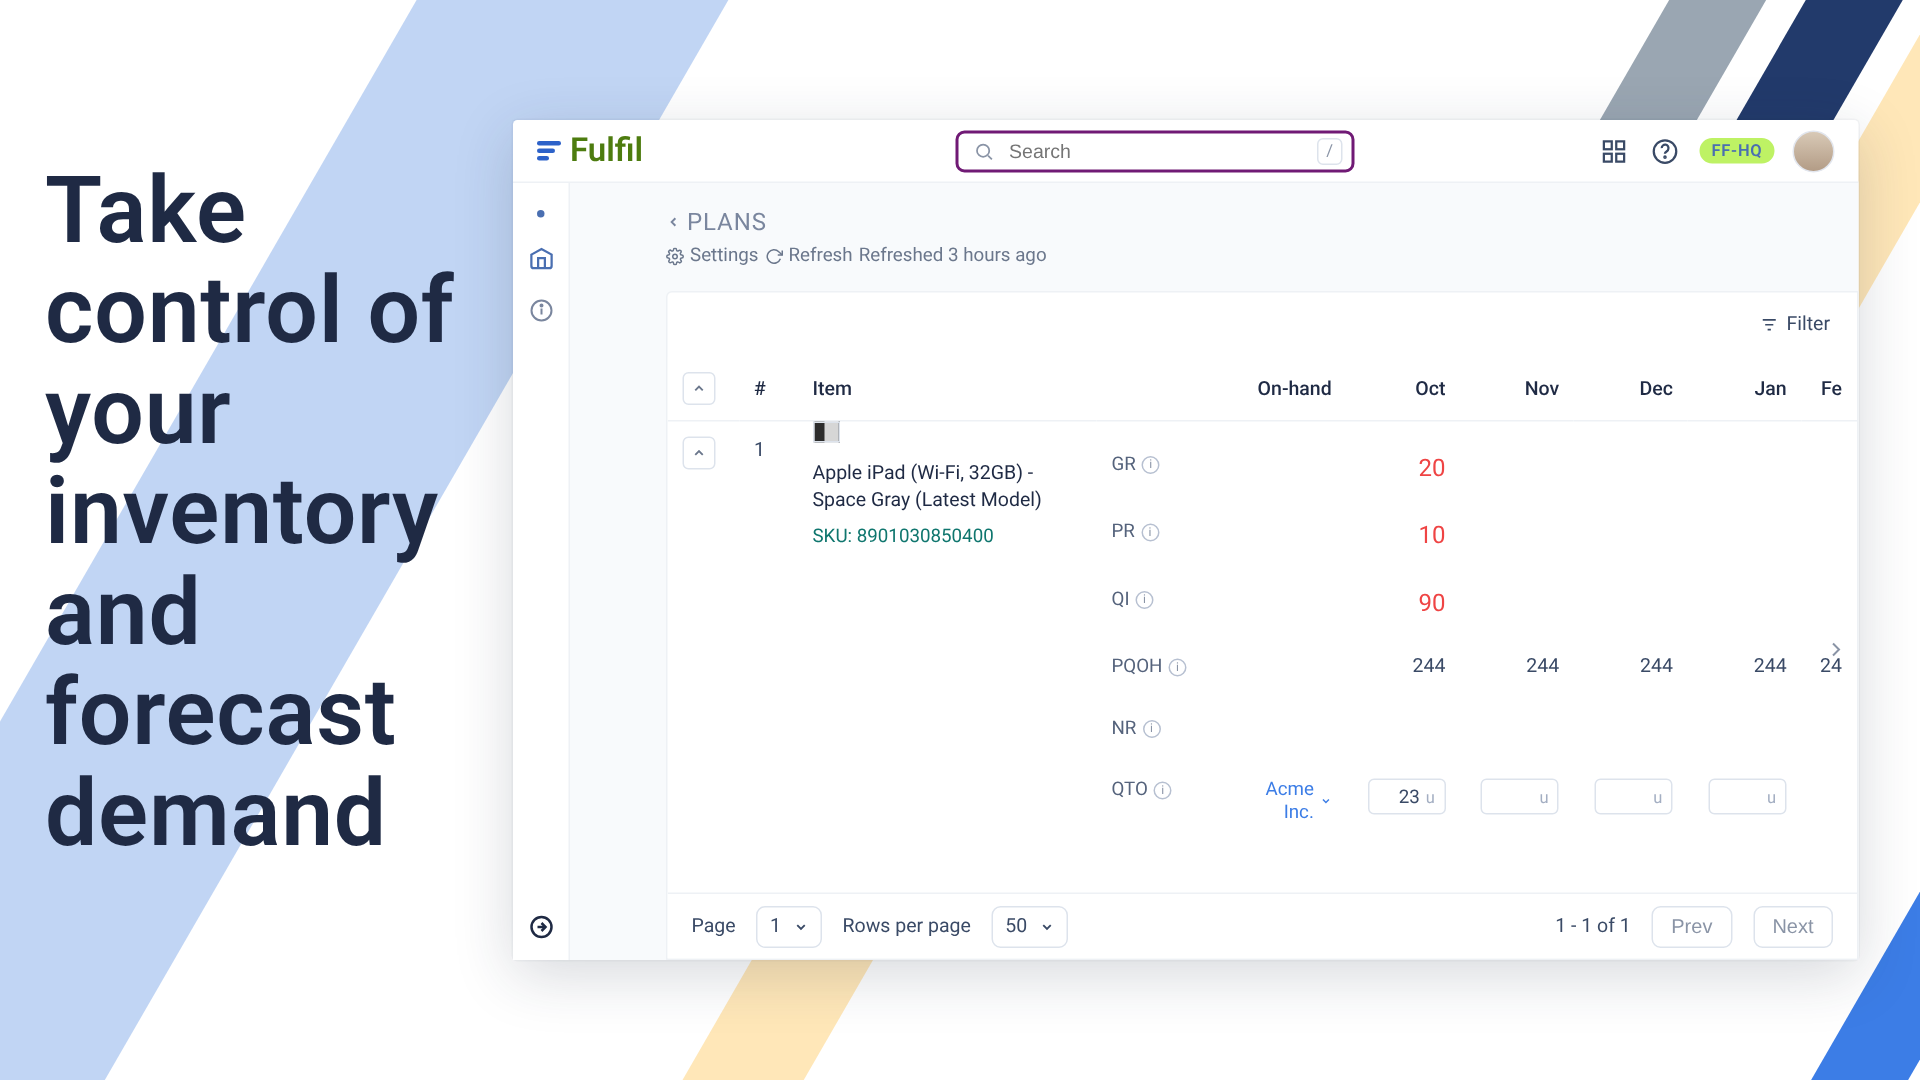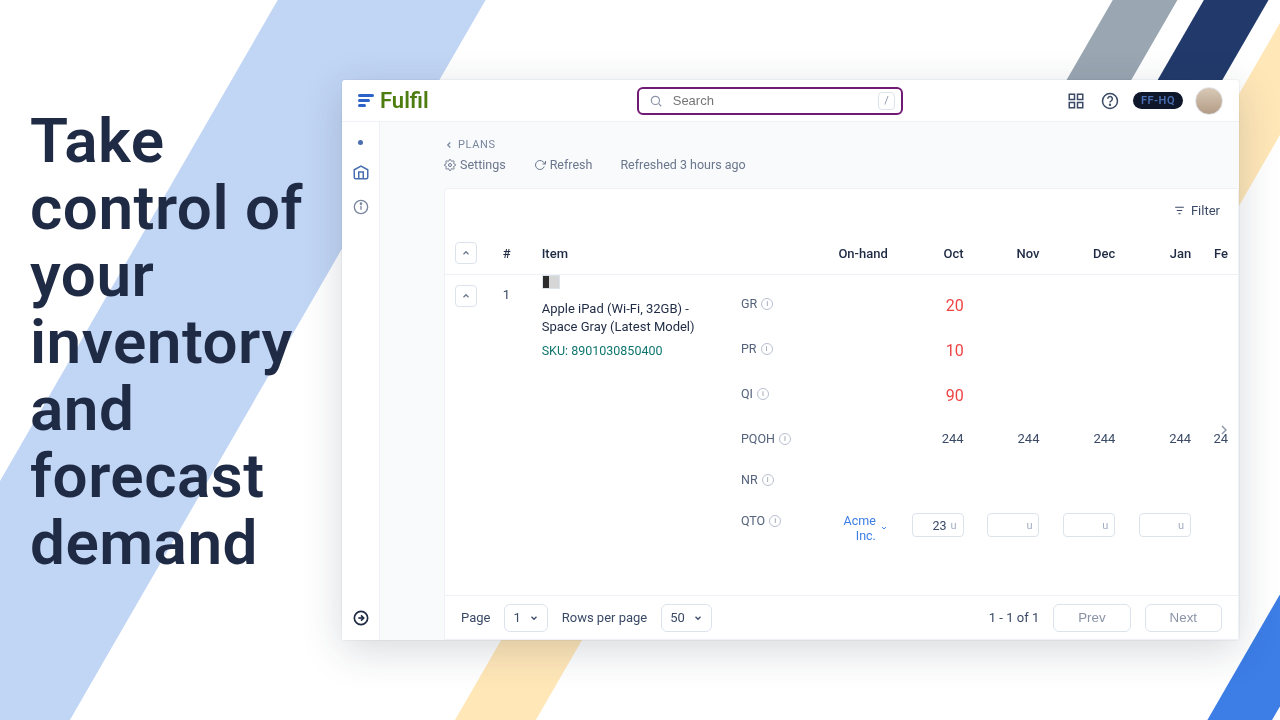--- a/index.html
+++ b/index.html
@@ -27,37 +27,37 @@
   .logo .mark i { display:block; height:3px; background:#2d62c9; border-radius:2px;}
   .logo .mark i:nth-child(1){width:16px;}
   .logo .mark i:nth-child(2){width:12px;}
   .logo .mark i:nth-child(3){width:8px;}
   .search-wrap { flex:0 0 auto; margin-left:196px; width:266px; height:28px; display:flex; align-items:center; gap:8px; padding:0 6px 0 10px; border:2px solid #701a75; border-radius:6px; color:#8a94a6; font-size:13px; background:#fff;}
   .search-wrap .slash { margin-left:auto; border:1px solid #dde3ec; border-radius:4px; padding:0 5px; font-size:11px; line-height:16px; color:#8a94a6;}
   .search-wrap input { border:none; outline:none; flex:1; font-size:13px; color:#1f2a44; background:transparent;}
 
   .top-right { margin-left:auto; display:flex; align-items:center; gap:12px; }
   .iconbtn { width:22px; height:22px; display:flex; align-items:center; justify-content:center; color:#3a4a66; cursor:pointer;}
-  .badge { font-size:11px; font-weight:600; color:#4a6fb1; background:#0f172a; padding:2px 8px; border-radius:10px; letter-spacing:.5px;}
+  .badge { font-size:11px; font-weight:600; color:#4a6fb1; background:#bef264; padding:2px 8px; border-radius:10px; letter-spacing:.5px;}
   .avatar { width:28px; height:28px; border-radius:50%; background:linear-gradient(180deg,#d8c9b6,#b39c86); border:1px solid #e2e6ee;}
 
   
   .body { flex:1; display:flex; min-height:0; background:#f8fafc;}
   .siderail { width:38px; background:#fff; border-right:1px solid #eef1f5; display:flex; flex-direction:column; align-items:center; padding-top:18px; gap:18px;}
   .rail-dot { width:5px; height:5px; border-radius:50%; background:#4a6fb1;}
   .rail-icon { color:#4a6fb1; cursor:pointer;}
   .rail-icon.muted { color:#7a869e; }
   .rail-bottom { margin-top:auto; margin-bottom:14px; color:#1f2a44; cursor:pointer;}
 
   .main { flex:1; display:flex; flex-direction:column; min-width:0; }
 
   .page-header { padding:16px 24px 10px 64px;}
-  .crumb { display:flex; align-items:center; gap:4px; font-size:11px; letter-spacing:.6px; color:#7a869e; cursor:pointer;}
+  .crumb { display:flex; align-items:center; gap:4px; font-size:16px; letter-spacing:.6px; color:#7a869e; cursor:pointer;}
   .page-title { font-size:18px; font-weight:600; color:#1f2a44; margin-top:4px;}
-  .subactions { display:flex; align-items:flex-start; gap:28px; margin-top:6px; font-size:12.5px; color:#6b778c;}
+  .subactions { display:flex; align-items:flex-start; gap:4px; margin-top:6px; font-size:12.5px; color:#6b778c;}
   .subactions .act { display:flex; align-items:center; gap:4px; cursor:pointer;}
 
   .panel { margin:6px 0 0 64px; flex:1; background:#fff; border:1px solid #eef1f5; border-radius:4px 0 0 0; display:flex; flex-direction:column; min-height:0; overflow:hidden;}
   .panel-top { display:flex; align-items:center; padding:10px 14px; gap:12px;}
   .prod-search { width:170px; height:28px; display:flex; align-items:center; gap:6px; padding:0 8px; border:1px solid #dde3ec; border-radius:6px; color:#8a94a6; font-size:13px;}
   .prod-search input { border:none; outline:none; flex:1; font-size:13px; background:transparent;}
   .filterbtn { margin-left:auto; display:flex; align-items:center; gap:5px; font-size:13px; color:#3a4a66; cursor:pointer; padding:4px 4px;}
 
   .tablewrap { position:relative; flex:1; overflow:hidden;}
   table { border-collapse:collapse; width:100%; font-size:13px; table-layout:fixed;}
@@ -86,21 +86,21 @@
   .supplier { display:flex; align-items:center; gap:4px; color:#3c7de6; font-size:12.5px; cursor:pointer; justify-content:flex-end;}
   .qty-input { display:inline-flex; align-items:center; justify-content:flex-end; gap:4px; width:52px; height:24px; border:1px solid #dde3ec; border-radius:4px; padding:0 6px; font-size:12.5px;}
   .qty-input .unit { color:#a3aec2; font-size:11px;}
   .qty-input .val { text-align:right; min-width:16px;}
 
   .scroll-right { position:absolute; right:6px; top:50%; transform:translateY(8px); color:#8a94a6; cursor:pointer;}
 
   .pager { height:44px; border-top:1px solid #eef1f5; display:flex; align-items:center; padding:0 16px; gap:14px; font-size:13px; color:#3a4a66; background:#fff;}
   .select { display:inline-flex; align-items:center; gap:8px; height:28px; padding:0 8px; border:1px solid #dde3ec; border-radius:6px; background:#fff; cursor:pointer;}
   .pager .info { margin-left:auto;}
-  .pgbtn { height:28px; padding:0 24px; border:1px solid #dde3ec; border-radius:6px; background:#fff; color:#8a94a6; cursor:pointer;}
+  .pgbtn { height:28px; padding:0 12px; border:1px solid #dde3ec; border-radius:6px; background:#fff; color:#8a94a6; cursor:pointer;}
 
   svg { display:block; }
 </style>
 </head>
 <body>
 
 <div class="stripe blue-wide"></div>
 <div class="stripe navy-right"></div>
 <div class="stripe slate"></div>
 <div class="stripe cream-right"></div>

